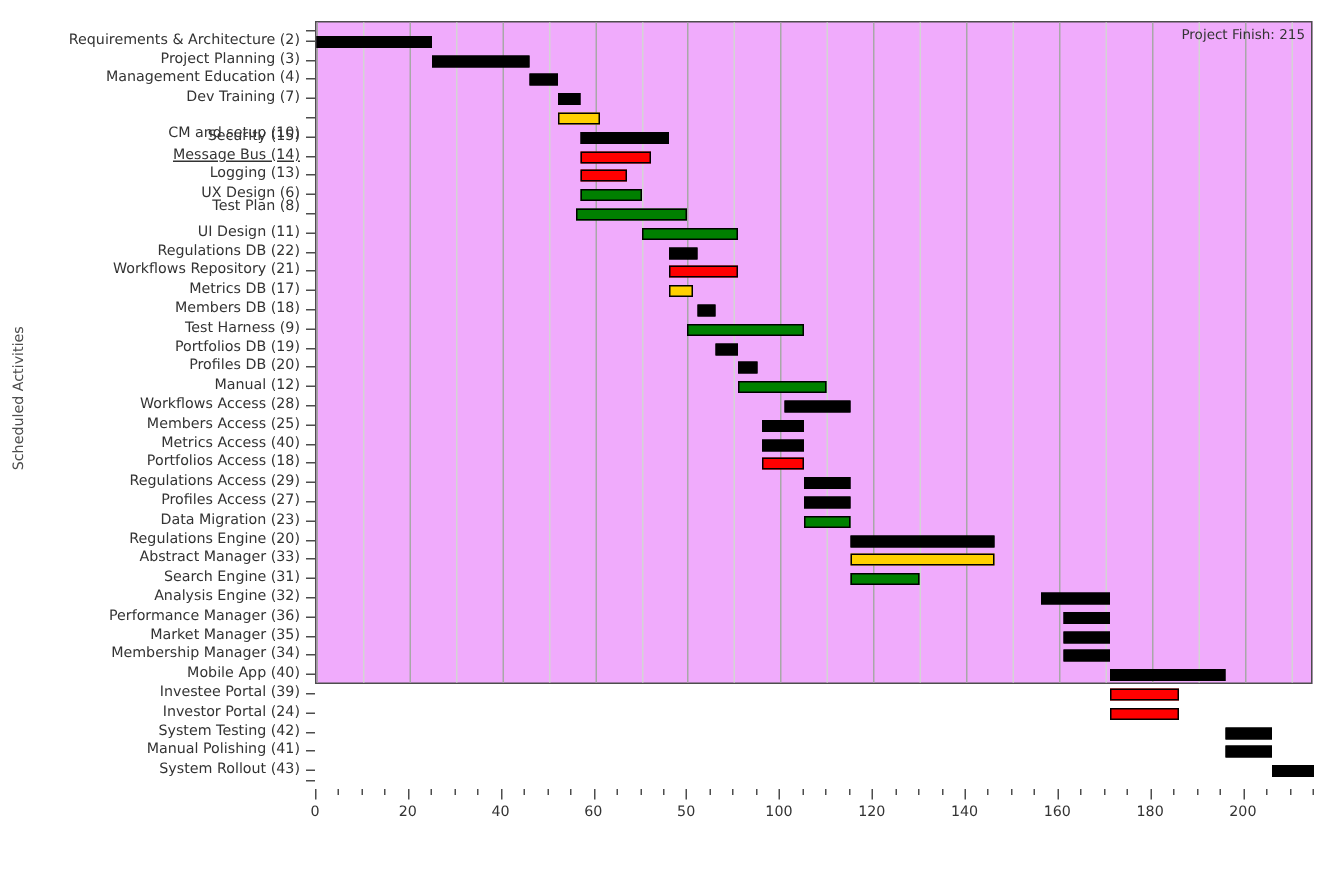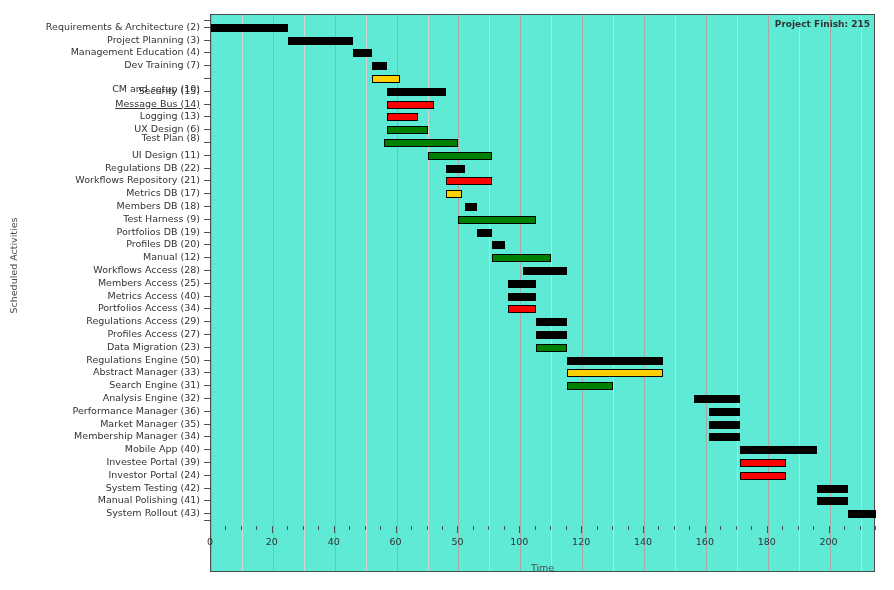--- a/index.html
+++ b/index.html
@@ -37,25 +37,24 @@
     white-space: nowrap;
     display: block;
   }
 
   
   #plot {
     position: absolute;
     left: 210px;
     top: 14px;
     width: 665px;
-    height: 558px;
+    height: 442px;
     border: 1px solid #4d4d4d;
     box-sizing: border-box;
-    background: #5eead4;
-    font-weight: bold;
+    background: #f0abfc;
   }
   #gridlines, #bars-layer, #annot-layer {
     position: absolute;
     left: 0; top: 0; right: 0; bottom: 0;
   }
   .gridline {
     position: absolute;
     top: 0;
     bottom: 0;
     width: 1px;
@@ -185,25 +184,25 @@
       <div class="ylabel" style="top: 166.4px;">Workflows Repository (21)</div>
       <div class="ylabel" style="top: 179.2px;">Metrics DB (17)</div>
       <div class="ylabel" style="top: 192px;">Members DB (18)</div>
       <div class="ylabel" style="top: 204.8px;">Test Harness (9)</div>
       <div class="ylabel" style="top: 217.6px;">Portfolios DB (19)</div>
       <div class="ylabel" style="top: 230.4px;">Profiles DB (20)</div>
       <div class="ylabel" style="top: 243.2px;">Manual (12)</div>
       <div class="ylabel" style="top: 256px;">Workflows Access (28)</div>
       <div class="ylabel" style="top: 268.8px;">Members Access (25)</div>
       <div class="ylabel" style="top: 281.6px;">Metrics Access (40)</div>
-      <div class="ylabel" style="top: 294.4px;">Portfolios Access (34)</div>
+      <div class="ylabel" style="top: 294.4px;">Portfolios Access (18)</div>
       <div class="ylabel" style="top: 307.2px;">Regulations Access (29)</div>
       <div class="ylabel" style="top: 320px;">Profiles Access (27)</div>
       <div class="ylabel" style="top: 332.8px;">Data Migration (23)</div>
-      <div class="ylabel" style="top: 345.6px;">Regulations Engine (50)</div>
+      <div class="ylabel" style="top: 345.6px;">Regulations Engine (20)</div>
       <div class="ylabel" style="top: 358px;">Abstract Manager (33)</div>
       <div class="ylabel" style="top: 371.2px;">Search Engine (31)</div>
       <div class="ylabel" style="top: 384px;">Analysis Engine (32)</div>
       <div class="ylabel" style="top: 396.8px;">Performance Manager (36)</div>
       <div class="ylabel" style="top: 409.6px;">Market Manager (35)</div>
       <div class="ylabel" style="top: 422.4px;">Membership Manager (34)</div>
       <div class="ylabel" style="top: 435.2px;">Mobile App (40)</div>
       <div class="ylabel" style="top: 448px;">Investee Portal (39)</div>
       <div class="ylabel" style="top: 460.8px;">Investor Portal (24)</div>
       <div class="ylabel" style="top: 473.6px;">System Testing (42)</div>
@@ -377,15 +376,14 @@
       <div class="xlabel" style="left: 123.72px;">40</div>
       <div class="xlabel" style="left: 185.58px;">60</div>
       <div class="xlabel" style="left: 247.44px;">50</div>
       <div class="xlabel" style="left: 309.3px;">100</div>
       <div class="xlabel" style="left: 371.16px;">120</div>
       <div class="xlabel" style="left: 433.02px;">140</div>
       <div class="xlabel" style="left: 494.88px;">160</div>
       <div class="xlabel" style="left: 556.74px;">180</div>
       <div class="xlabel" style="left: 618.6px;">200</div>
     </div>
-  <div id="x-axis-title">Time</div>
 
 </div>
 
 </body></html>

